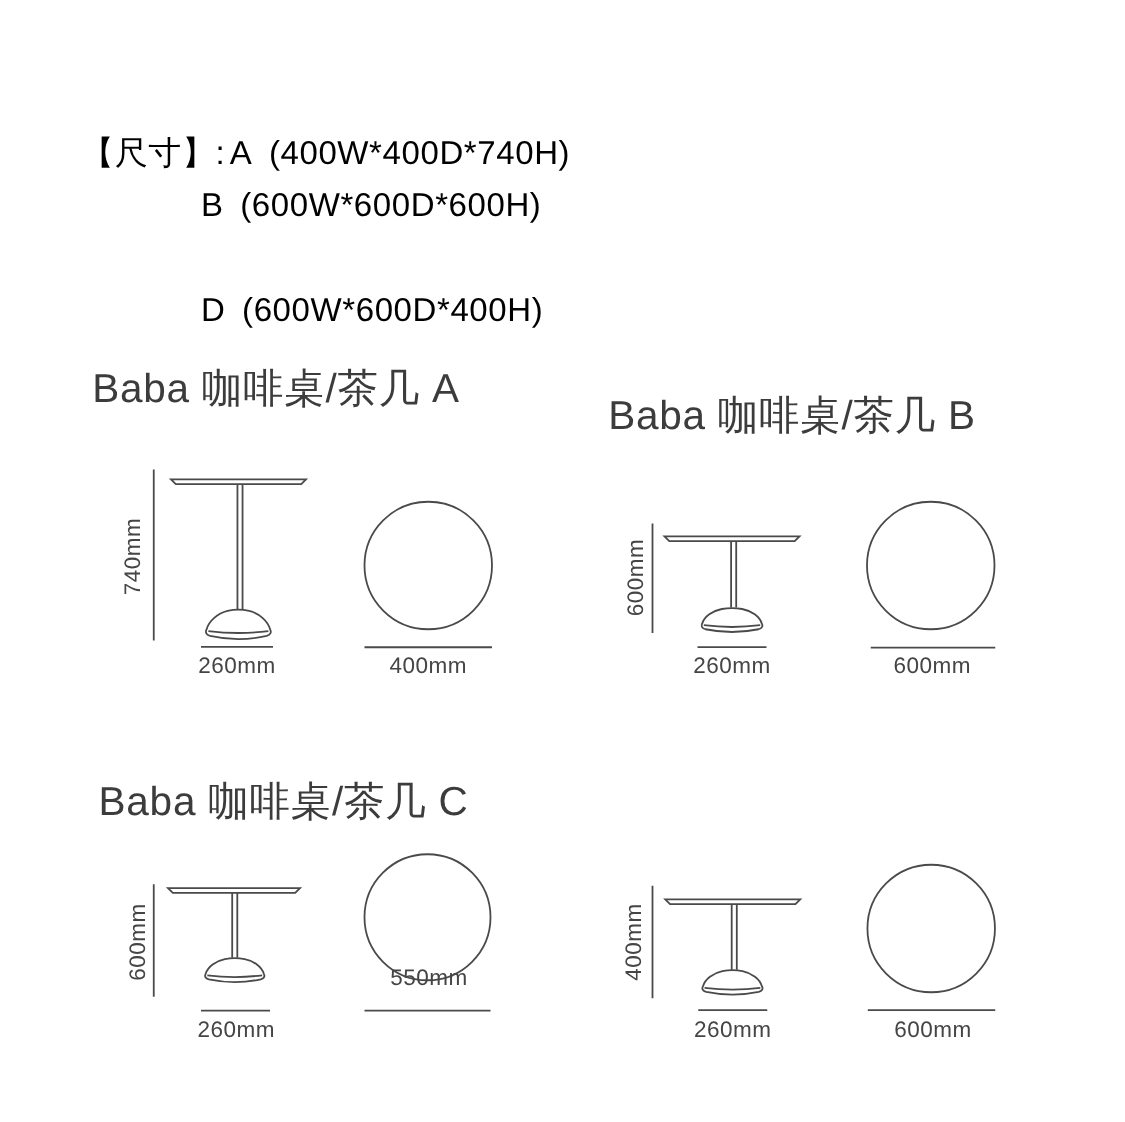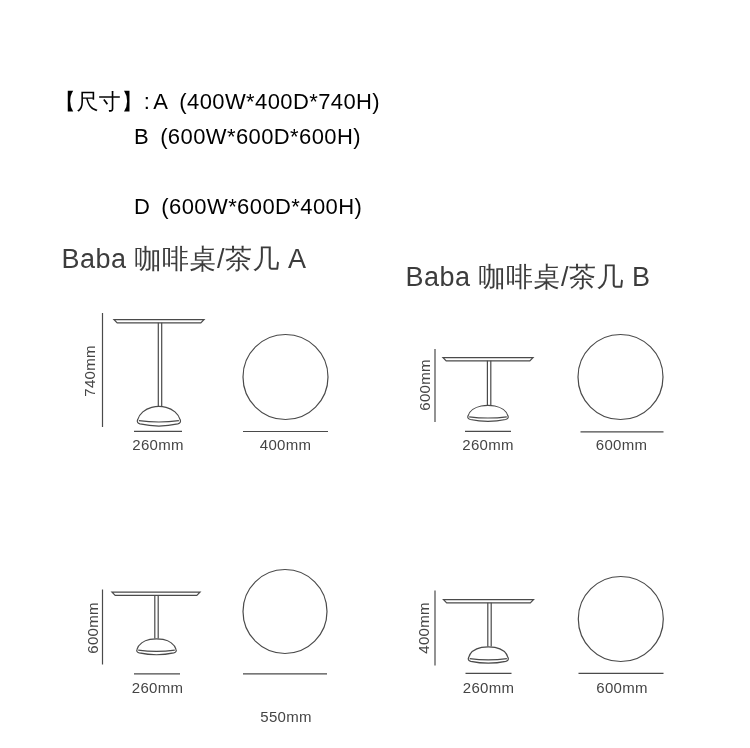--- a/index.html
+++ b/index.html
@@ -119,21 +119,22 @@
   <span class="t title" style="left:184px;top:259px">Baba 咖啡桌/茶几 A</span>
   <span class="t dim rot" style="left:89px;top:371px">740mm</span>
   <span class="t dim" style="left:158px;top:444px">260mm</span>
   <span class="t dim" style="left:285.5px;top:444px">400mm</span>
 
   <span class="t title" style="left:528px;top:277px">Baba 咖啡桌/茶几 B</span>
   <span class="t dim rot" style="left:423.5px;top:385px">600mm</span>
   <span class="t dim" style="left:488px;top:444px">260mm</span>
   <span class="t dim" style="left:621.5px;top:444px">600mm</span>
 
+  <span class="t title" style="left:189px;top:534px">Baba 咖啡桌/茶几 C</span>
   <span class="t dim rot" style="left:92px;top:628px">600mm</span>
   <span class="t dim" style="left:157.5px;top:687px">260mm</span>
-  <span class="t dim" style="left:286px;top:716px">550mm</span>
+  <span class="t dim" style="left:286px;top:652px">550mm</span>
 
   <span class="t dim rot" style="left:422.5px;top:628px">400mm</span>
   <span class="t dim" style="left:488.5px;top:686.5px">260mm</span>
   <span class="t dim" style="left:622px;top:686.5px">600mm</span>
 
 </div>
 
 </body></html>

